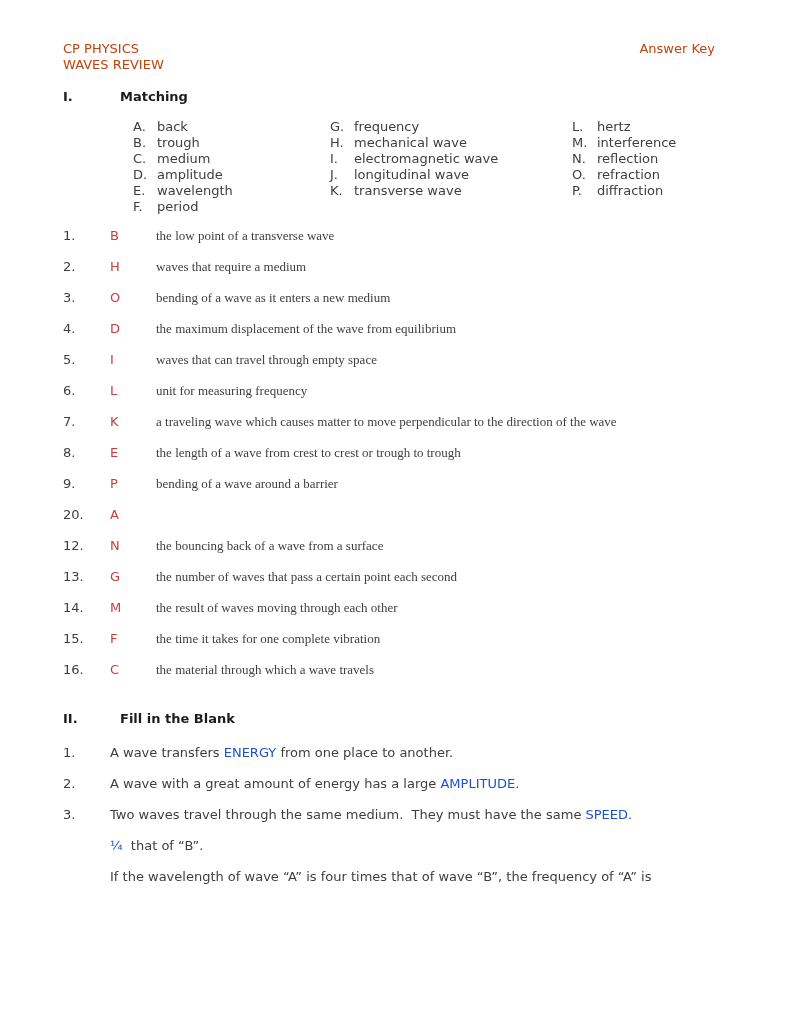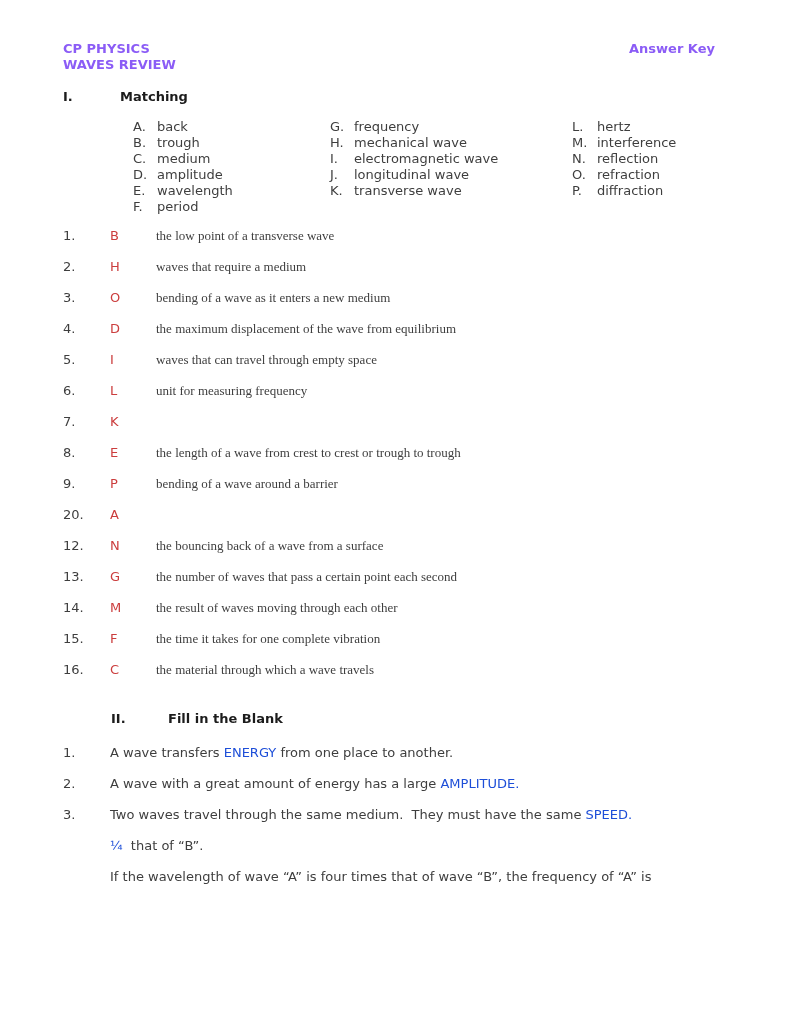--- a/index.html
+++ b/index.html
@@ -6,27 +6,27 @@
   html, body { background: #ffffff; }
   body {
     width: 791px; height: 1024px; overflow: hidden;
     font-family: "DejaVu Sans", sans-serif;
     font-size: 13px; color: #3e3e3e;
   }
   .page { padding: 41px 76px 0 63px; }
 
   
   .header { display: flex; justify-content: space-between; align-items: flex-start; }
-  .header .left div, .header .right { font-weight: bold; color: #8b5cf6; line-height: 16px; }
+  .header .left div, .header .right { font-weight: normal; color: #c2410c; line-height: 16px; }
 
   
   .section-heading { display: flex; font-weight: bold; color: #1c1c1c; }
   .section-heading .numeral { width: 57px; }
   .sec1 { margin-top: 16px; }
-  .sec2 { margin-top: 33px; margin-bottom: 19px; margin-left: 48px; }
+  .sec2 { margin-top: 33px; margin-bottom: 19px; }
 
   
   .options { display: flex; margin-left: 70px; margin-top: 15px; margin-bottom: 14px; }
   .options .col { line-height: 15.9px; }
   .options .col1 { width: 197px; }
   .options .col2 { width: 242px; }
   .options .col3 { flex: 1; }
   .opt { display: flex; }
   .opt-letter { display: inline-block; width: 24px; flex: none; }
   .col3 .opt-letter { width: 25px; }
@@ -160,20 +160,21 @@
         <span class="q-text">waves that can travel through empty space</span>
       </div>
     <div class="q-row">
         <span class="q-num">6.</span>
         <span class="q-ans">L</span>
         <span class="q-text">unit for measuring frequency</span>
       </div>
     <div class="q-row">
         <span class="q-num">7.</span>
         <span class="q-ans">K</span>
+        <span class="q-text">a traveling wave which causes matter to move perpendicular to the direction of the wave</span>
       </div>
     <div class="q-row">
         <span class="q-num">8.</span>
         <span class="q-ans">E</span>
         <span class="q-text">the length of a wave from crest to crest or trough to trough</span>
       </div>
     <div class="q-row">
         <span class="q-num">9.</span>
         <span class="q-ans">P</span>
         <span class="q-text">bending of a wave around a barrier</span>

